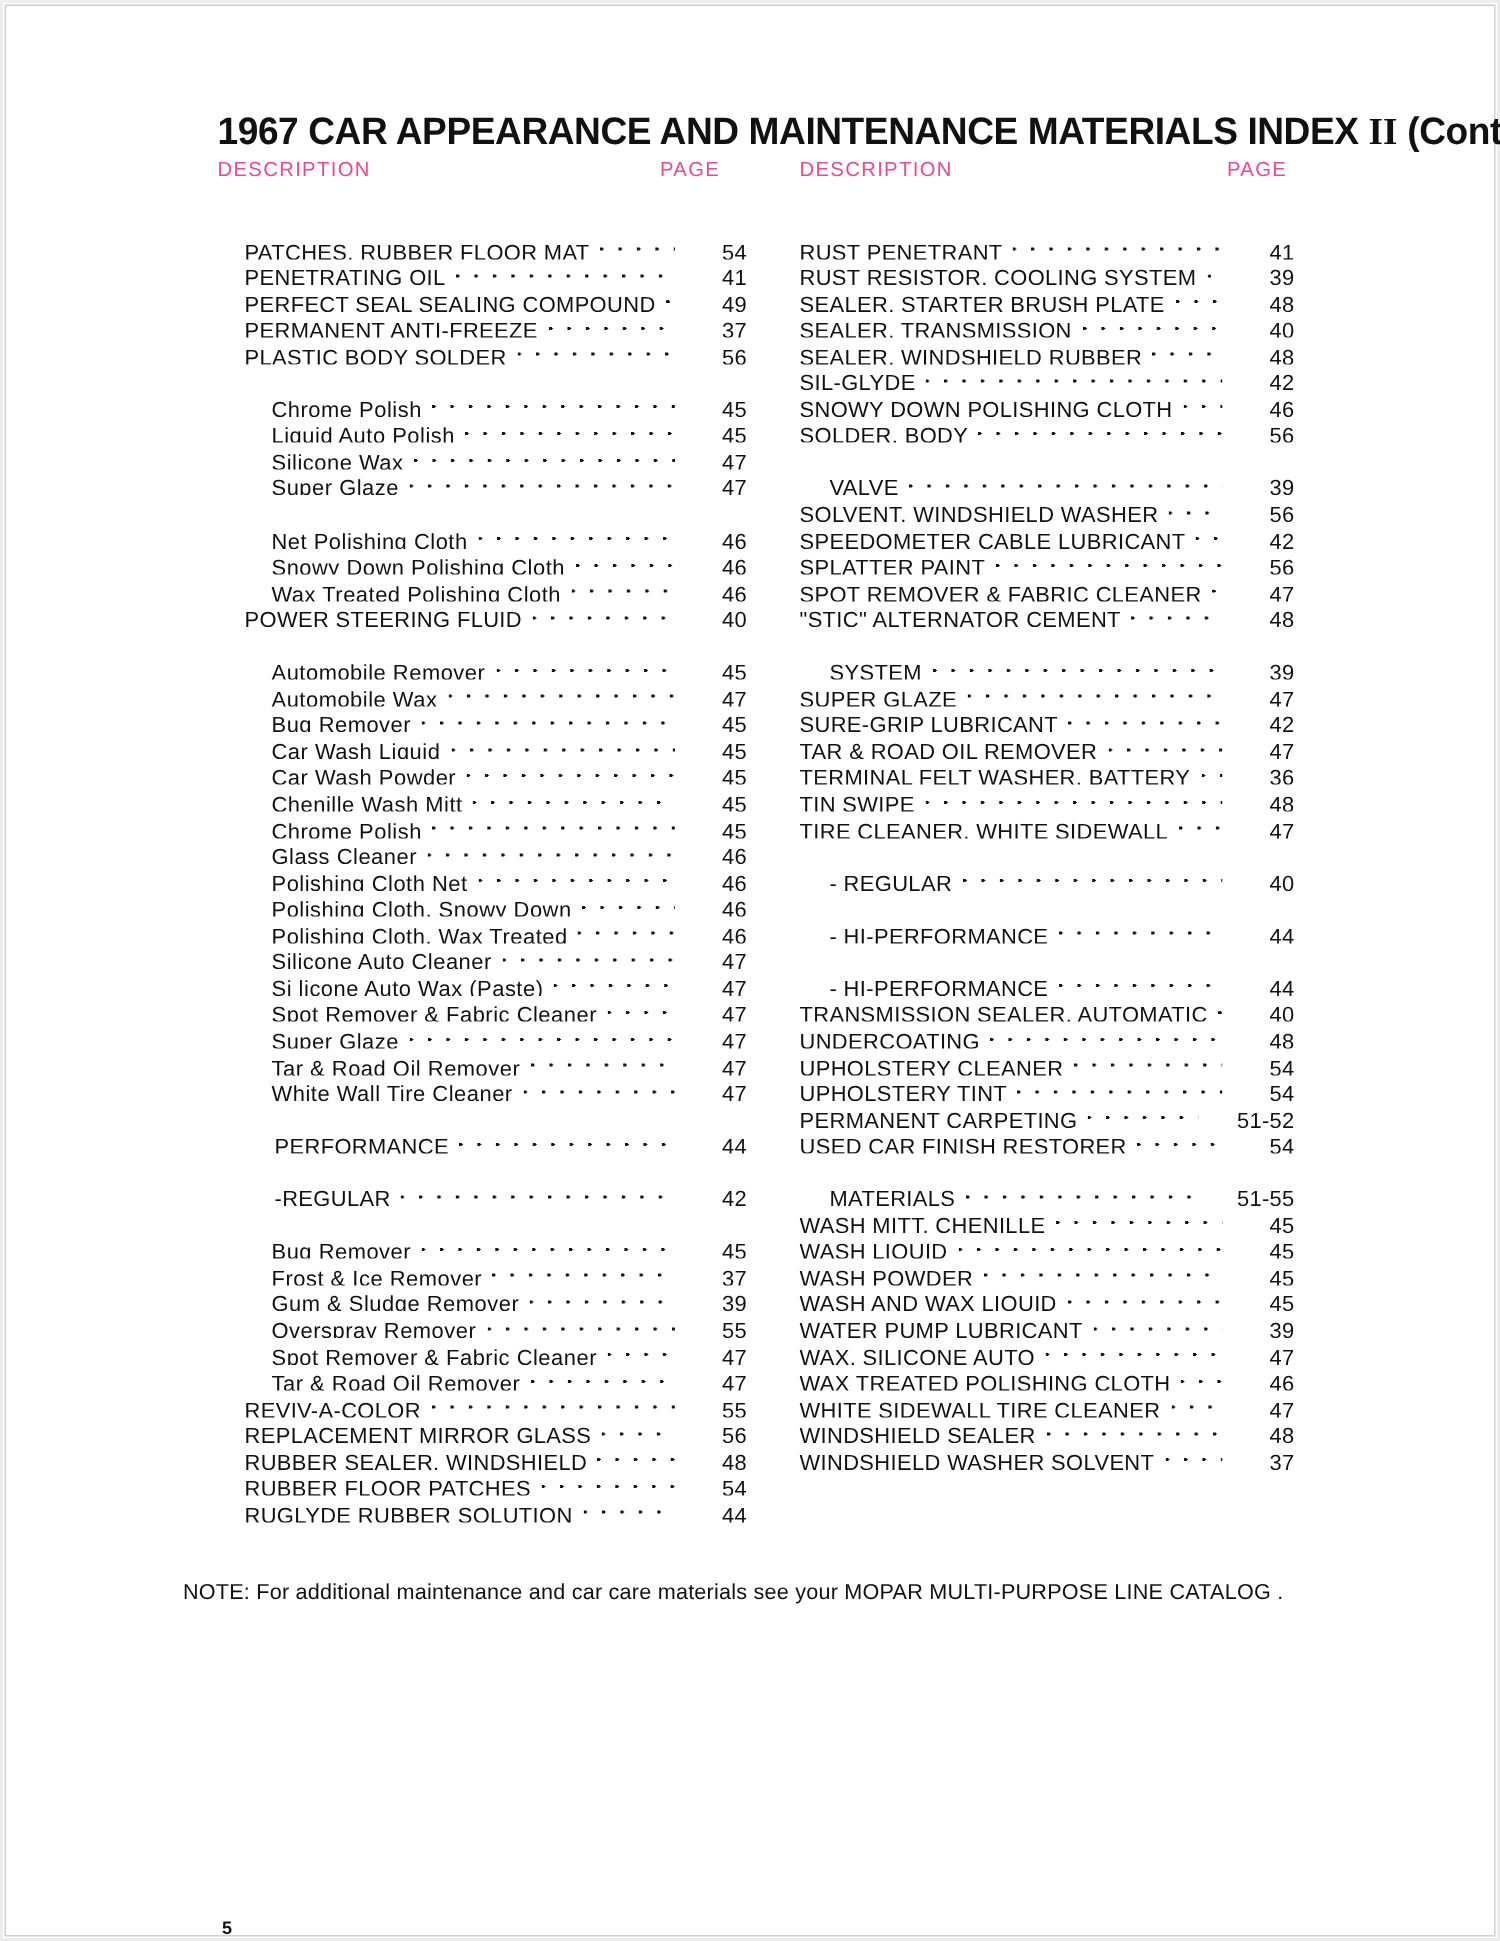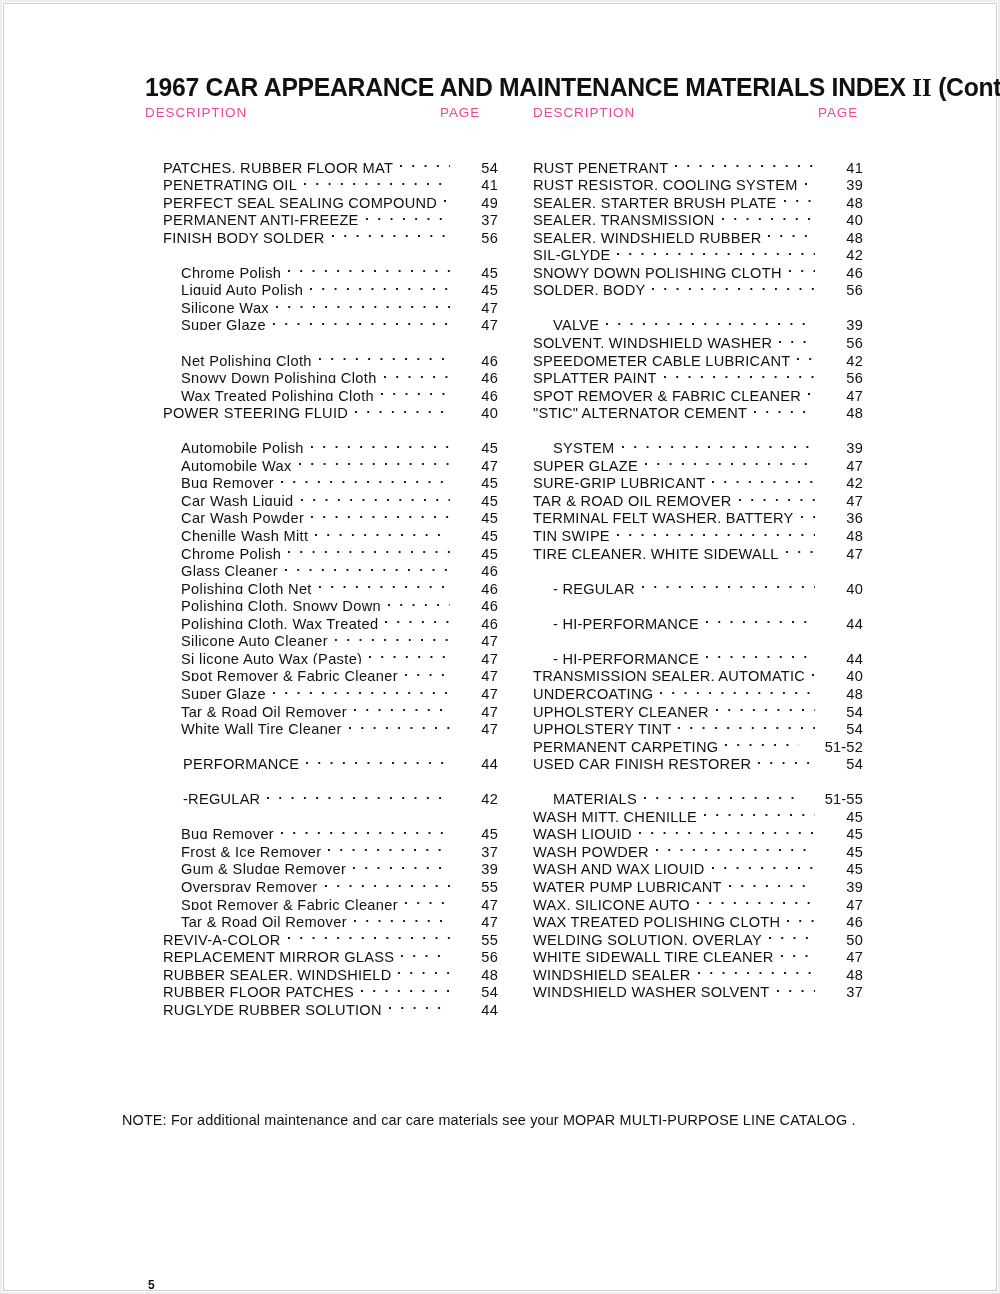--- a/index.html
+++ b/index.html
@@ -123,21 +123,21 @@
     text-align: right;
     font-size: 14.6px;
     letter-spacing: 0.2px;
   }
   .entry.range .page { width: 60px; }
   .entry .page:empty::after { content: ""; }
 
   .note {
     position: absolute;
     left: 122px;
-    top: 1112px;
+    top: 1054px;
     font-size: 14.4px;
     letter-spacing: 0.15px;
     white-space: nowrap;
   }
   .note .note-label { font-weight: normal; }
 
   .footer-page {
     position: absolute;
     left: 148px;
     top: 1278px;
@@ -184,21 +184,21 @@
         <span class="label">PERFECT SEAL SEALING COMPOUND</span>
         <span class="leader"></span>
         <span class="page">49</span>
       </div>
       <div class="entry lvl0">
         <span class="label">PERMANENT ANTI-FREEZE</span>
         <span class="leader"></span>
         <span class="page">37</span>
       </div>
       <div class="entry lvl0">
-        <span class="label">FINISH BODY SOLDER</span>
+        <span class="label">PLASTIC BODY SOLDER</span>
         <span class="leader"></span>
         <span class="page">56</span>
       </div>
       <div class="entry lvl0 nodots">
         <span class="page"></span>
       </div>
       <div class="entry lvl1">
         <span class="label">Chrome Polish</span>
         <span class="leader"></span>
         <span class="page">45</span>
@@ -239,21 +239,21 @@
       <div class="entry lvl0">
         <span class="label">POWER STEERING FLUID</span>
         <span class="leader"></span>
         <span class="page">40</span>
       </div>
       <div class="entry lvl0 nodots">
         <span class="leader"></span>
         <span class="page"></span>
       </div>
       <div class="entry lvl1">
-        <span class="label">Automobile Polish</span>
+        <span class="label">Automobile Remover</span>
         <span class="leader"></span>
         <span class="page">45</span>
       </div>
       <div class="entry lvl1">
         <span class="label">Automobile Wax</span>
         <span class="leader"></span>
         <span class="page">47</span>
       </div>
       <div class="entry lvl1">
         <span class="label">Bug Remover</span>
@@ -606,25 +606,20 @@
       </div>
       <div class="entry lvl0">
         <span class="label">WAX, SILICONE AUTO</span>
         <span class="leader"></span>
         <span class="page">47</span>
       </div>
       <div class="entry lvl0">
         <span class="label">WAX TREATED POLISHING CLOTH</span>
         <span class="leader"></span>
         <span class="page">46</span>
-      </div>
-      <div class="entry lvl0">
-        <span class="label">WELDING SOLUTION, OVERLAY</span>
-        <span class="leader"></span>
-        <span class="page">50</span>
       </div>
       <div class="entry lvl0">
         <span class="label">WHITE SIDEWALL TIRE CLEANER</span>
         <span class="leader"></span>
         <span class="page">47</span>
       </div>
       <div class="entry lvl0">
         <span class="label">WINDSHIELD SEALER</span>
         <span class="leader"></span>
         <span class="page">48</span>

